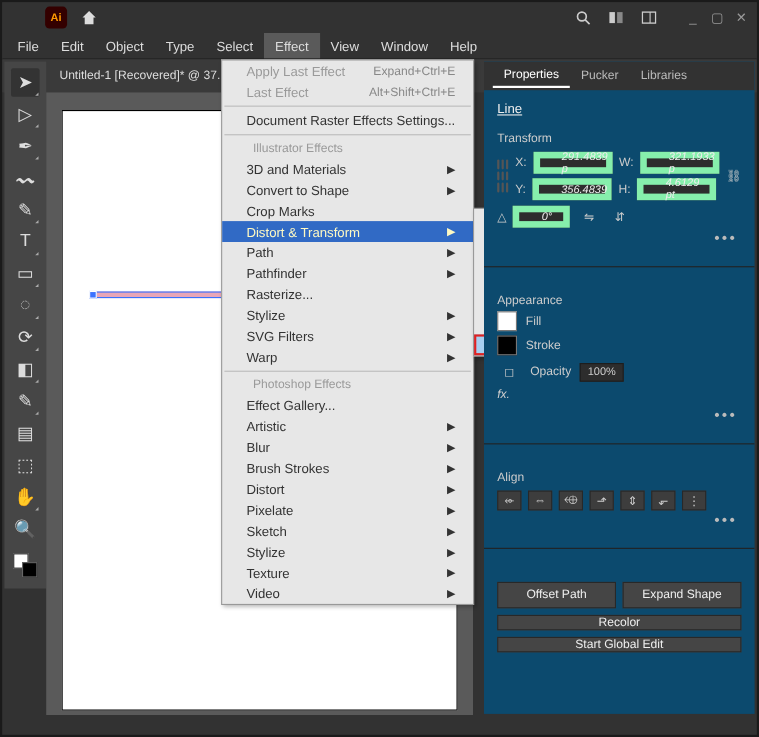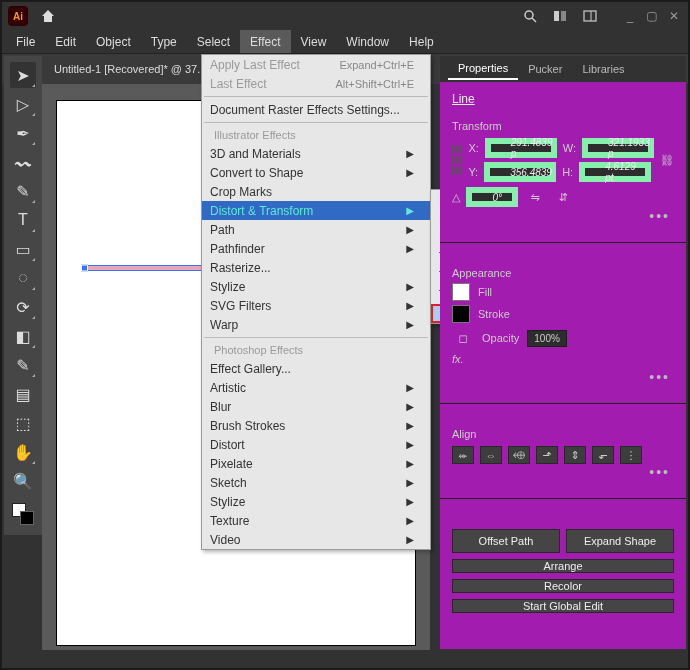--- a/index.html
+++ b/index.html
@@ -1,20 +1,20 @@
 <!DOCTYPE html>
 <html><head>
 <meta charset="utf-8">
 <style>
   * { margin: 0; padding: 0; box-sizing: border-box; font-family: "Segoe UI", Tahoma, sans-serif; user-select: none; }
   body { width: 690px; height: 670px; background: #323232; overflow: hidden; position: relative; border: 2px solid #1a1a1a; }
   
   
   .titlebar { height: 28px; background: #323232; display: flex; align-items: center; padding: 0 6px; }
-  .app-logo { width: 20px; height: 20px; background: #330000; border-radius: 4px; display: flex; align-items: center; justify-content: center; color: #ff9a00; font-size: 10px; font-weight: bold; }
+  .app-logo { width: 20px; height: 20px; background: #330000; border-radius: 4px; display: flex; align-items: center; justify-content: center; color: #ff9a00; font-size: 10px; font-weight: bold; margin-left: 33px; }
   .home-btn { margin-left: 10px; width: 20px; height: 20px; display: flex; align-items: center; justify-content: center; color: #ddd; }
   .titlebar-spacer { flex: 1; }
   .titlebar-right { display: flex; align-items: center; gap: 14px; color: #ccc; }
   .titlebar-right .icon { width: 16px; height: 16px; display: inline-flex; align-items: center; justify-content: center; }
   .win-controls { display: flex; align-items: center; gap: 6px; margin-left: 10px; color: #999; font-size: 12px; }
   .win-controls span { width: 16px; text-align: center; cursor: pointer; }
   
   
   .menubar { height: 24px; background: #323232; display: flex; align-items: stretch; padding: 0 4px; font-size: 12px; color: #ddd; border-bottom: 1px solid #222; }
   .menubar .menu-item { padding: 0 10px; display: flex; align-items: center; cursor: pointer; }
@@ -37,34 +37,34 @@
   .canvas-area { position: absolute; left: 40px; top: 82px; width: 388px; height: 566px; background: #5a5a5a; display: flex; align-items: flex-start; justify-content: center; padding-top: 16px; }
   .artboard { width: 360px; height: 546px; background: #fff; position: relative; border: 1px solid #000; }
   .selected-line { position: absolute; top: 164px; left: 26px; width: 140px; height: 6px; background: #e9a6b8; border: 1px solid #3b72ff; }
   .selected-line::before, .selected-line::after { content: ""; position: absolute; top: 50%; width: 5px; height: 5px; background: #3b72ff; border: 1px solid #fff; transform: translateY(-50%); }
   .selected-line::before { left: -3px; }
   .selected-line::after { right: -3px; }
   
   
   .menu-dropdown { position: absolute; background: #e7e7e7; border: 1px solid #999; font-size: 12px; color: #333; box-shadow: 2px 2px 4px rgba(0,0,0,0.3); }
   .effect-menu { left: 199px; top: 52px; width: 230px; }
-  .menu-dropdown .row { padding: 4px 16px 4px 8px; display: flex; align-items: center; justify-content: space-between; height: 19px; cursor: pointer; }
+  .menu-dropdown .row { padding: 4px 16px 4px 22px; display: flex; align-items: center; justify-content: space-between; height: 19px; cursor: pointer; }
   .menu-dropdown .row.disabled { color: #9a9a9a; }
   .menu-dropdown .row .shortcut { font-size: 11px; color: #888; }
-  .menu-dropdown .row.highlighted { background: #316ac5; color: #5eead4; }
+  .menu-dropdown .row.highlighted { background: #316ac5; color: #fef9c3; }
   .menu-dropdown .row .arrow { font-size: 10px; }
   .menu-dropdown hr { border: none; border-top: 1px solid #bbb; margin: 3px 2px; }
-  .menu-dropdown .section-label { padding: 3px 12px; font-size: 11px; color: #9a9a9a; }
+  .menu-dropdown .section-label { padding: 3px 28px; font-size: 11px; color: #9a9a9a; }
   
   
   .submenu { position: absolute; left: 428px; top: 187px; width: 170px; }
   .submenu .row.sel { background: #a8cff0; border: 2px solid #d22; padding: 2px 14px 2px 20px; }
   
   
-  .right-panel { position: absolute; right: 2px; top: 54px; width: 246px; bottom: 19px; background: #a21caf; padding: 0; font-size: 11px; color: #ccc; overflow: hidden; }
+  .right-panel { position: absolute; right: 2px; top: 54px; width: 246px; bottom: 19px; background: #0c4a6e; padding: 0; font-size: 11px; color: #ccc; overflow: hidden; }
   .panel-tabs { display: flex; gap: 0; background: #323232; height: 26px; align-items: center; padding: 0 8px; }
   .panel-tabs .ptab { padding: 4px 10px; font-size: 11px; color: #bbb; cursor: pointer; }
   .panel-tabs .ptab.active { color: #fff; border-bottom: 2px solid #fff; }
   .panel-body { padding: 10px 12px; display: flex; flex-direction: column; gap: 8px; }
   .panel-heading { font-size: 12px; color: #eee; text-decoration: underline; }
   .panel-section { margin-top: 6px; }
   .panel-sep { border-top: 1px solid #222; margin: 10px -12px; }
   .ref-grid { width: 30px; height: 30px; display: grid; grid-template-columns: repeat(3,1fr); grid-template-rows: repeat(3,1fr); gap: 2px; }
   .ref-grid div { background: #555; border-radius: 1px; }
   .num-input { background: #2d2d2d; border: 6px solid #86efac; color: #eee; padding: 2px 20px; height: 20px; width: 72px; font-size: 10px; display: inline-flex; align-items: center; font-style: italic; }
@@ -412,19 +412,18 @@
     </div>
 
     <div class="panel-sep"></div>
 
     <div class="panel-section">
       <div class="qa-buttons">
         <div class="qa-row">
           <div class="qa-btn">Offset Path</div>
           <div class="qa-btn">Expand Shape</div>
         </div>
-        <div class="qa-btn">Arrange</div>
         <div class="qa-btn">Recolor</div>
         <div class="qa-btn">Start Global Edit</div>
       </div>
     </div>
   </div>
 </div>
 
 </body></html>

